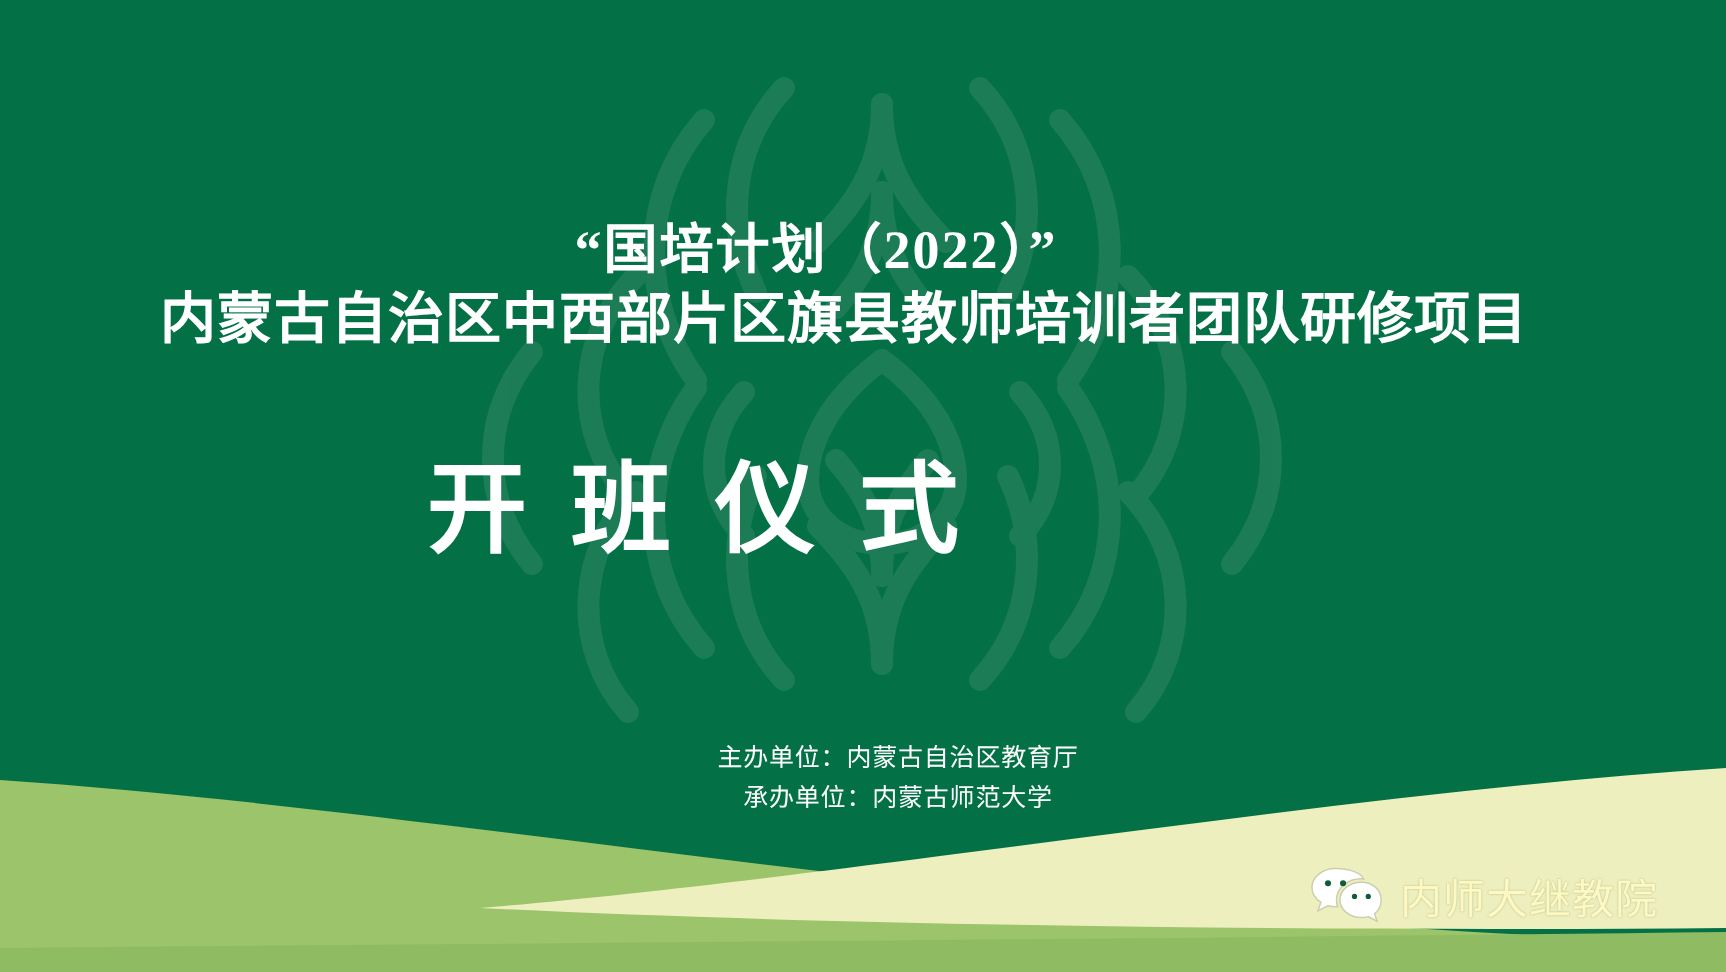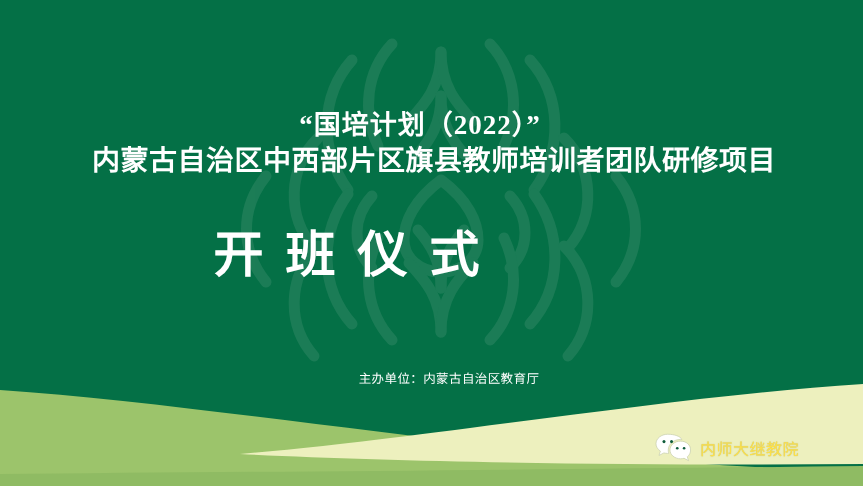--- a/index.html
+++ b/index.html
@@ -33,21 +33,21 @@
     left: 0;
     bottom: 0;
     width: 863px;
     height: 120px;
     pointer-events: none;
   }
 
   
   .title-block {
     position: absolute;
-    left: 16px;
+    left: 4px;
     top: 108px;
     width: 808px;
     text-align: center;
     color: #ffffff;
   }
   .title-line {
     font-family: "Liberation Serif", "DejaVu Serif", serif;
     font-weight: 700;
     color: #ffffff;
     white-space: nowrap;
@@ -100,22 +100,22 @@
     gap: 9px;
   }
   .badge-icon {
     width: 36px;
     height: 30px;
     display: block;
     flex: 0 0 auto;
   }
   .badge-label {
     font-family: "Liberation Sans", "DejaVu Sans", sans-serif;
-    font-size: 16px;
-    color: #fde047;
+    font-size: 21px;
+    color: #fef9c3;
     letter-spacing: 0.5px;
     text-shadow: 0 0 1px rgba(120,130,80,0.55);
     white-space: nowrap;
   }
 </style>
 </head>
 <body>
 
 <div id="slide">
 
@@ -168,20 +168,21 @@
 
   <div class="title-block">
     <div class="title-line title-line-1">“国培计划（2022）”</div>
     <div class="title-line title-line-2">内蒙古自治区中西部片区旗县教师培训者团队研修项目</div>
   </div>
 
   <div class="headline">开班仪式</div>
 
   <div class="org-block">
     <div class="org-line">主办单位：内蒙古自治区教育厅</div>
+    <div class="org-line">承办单位：内蒙古师范大学</div>
   </div>
 
   <div class="badge">
     <svg class="badge-icon" viewBox="0 0 44 36" aria-hidden="true">
 
       <path d="M15.5 1.2 C7.6 1.2 1.2 6.4 1.2 12.8 C1.2 16.4 3.3 19.7 6.6 21.8 L4.9 27.1 L10.9 24.0 C12.4 24.4 13.9 24.6 15.5 24.6 C16.0 24.6 16.4 24.6 16.9 24.5 C16.4 23.2 16.2 21.8 16.2 20.4 C16.2 13.2 23.0 7.5 31.3 7.5 C31.8 7.5 32.3 7.5 32.8 7.6 C31.2 3.8 24.0 1.2 15.5 1.2 Z" fill="#ffffff" stroke="#c9cfae" stroke-width="0.9"></path>
       <circle cx="11.0" cy="10.2" r="1.85" fill="#0f5c3b"></circle>
       <circle cx="20.2" cy="10.2" r="1.85" fill="#0f5c3b"></circle>
 
       <path d="M31.3 9.6 C24.1 9.6 18.3 14.4 18.3 20.4 C18.3 26.3 24.1 31.2 31.3 31.2 C32.8 31.2 34.2 31.0 35.5 30.6 L41.0 33.4 L39.5 28.8 C42.0 26.9 43.5 23.8 43.5 20.4 C43.5 14.4 38.5 9.6 31.3 9.6 Z" fill="#ffffff" stroke="#c9cfae" stroke-width="0.9"></path>

